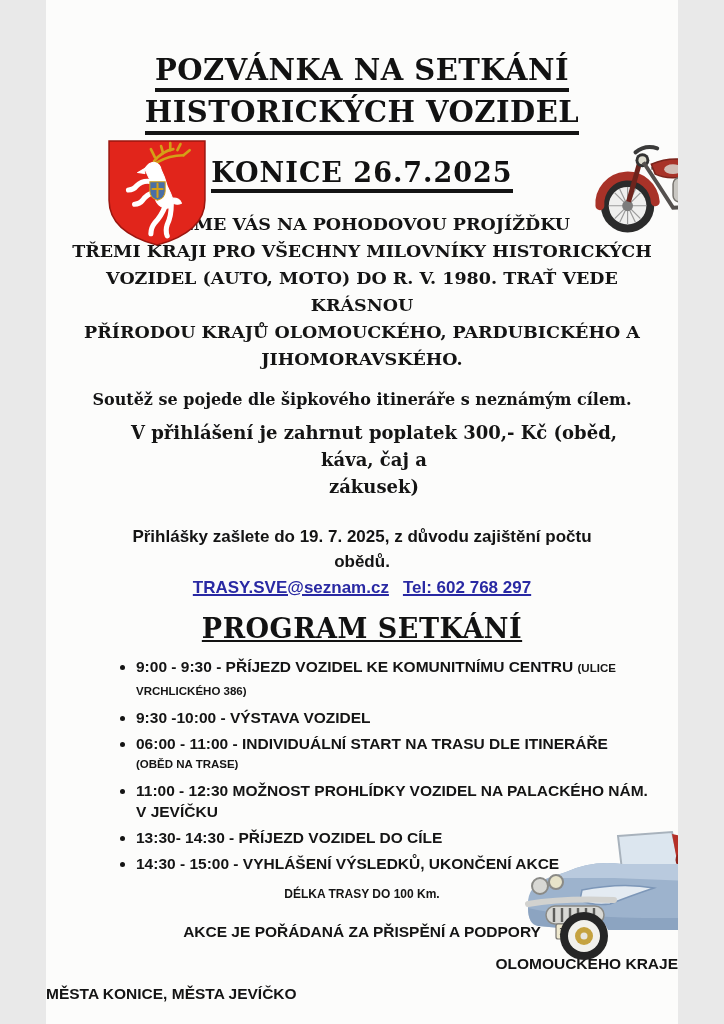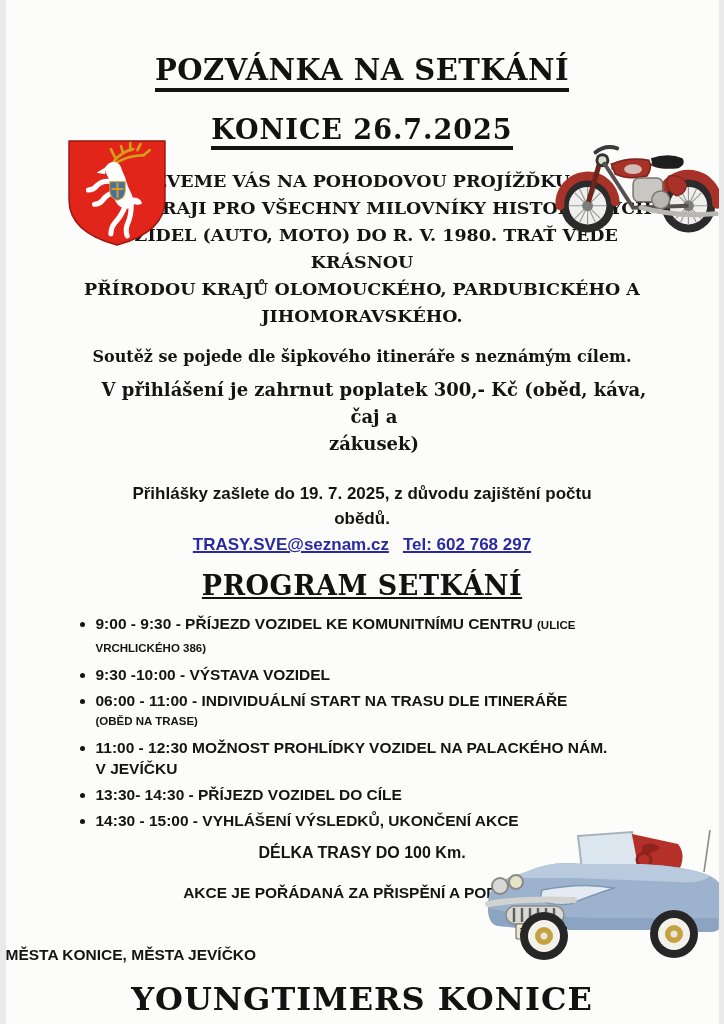--- a/index.html
+++ b/index.html
@@ -1,18 +1,18 @@
 <!DOCTYPE html>
 <html lang="cs"><head>
 <meta charset="utf-8">
 <style>
   html,body{margin:0;padding:0;background:#e9e9e9;}
   .page{
     position:relative;
-    width:713px;height:1024px;
+    width:632px;height:1024px;
     margin:0 auto;
     background:#fcfcfb;
     overflow:hidden;
     color:#141414;
     font-family:"Liberation Sans",sans-serif;
   }
   
   .display{
     font-family:"DejaVu Serif","Liberation Serif",serif;
     font-weight:bold;
@@ -69,37 +69,38 @@
   }
   .program-list li{
     font-size:15.5px;line-height:21px;
     font-weight:bold;
     margin-bottom:5px;
     white-space:pre-line;
   }
   .sub{font-size:11.5px;}
   .sub.block{display:block;white-space:normal;}
   
-  .distance{margin:13px 0 0;text-align:center;font-size:16px;font-weight:bold;}
+  .distance{margin:13px 0 0;text-align:center;font-size:12px;font-weight:bold;}
   .support-1{margin:22px 0 0;text-align:center;font-size:15.5px;font-weight:bold;}
   .support-2{margin:14px 0 12px;text-align:right;font-size:15.5px;font-weight:bold;}
   .support-3{margin:3px 0 0;text-align:left;font-size:15.5px;font-weight:bold;}
   
   .art{position:absolute;}
   .art-coat{left:60px;top:138px;width:102px;height:110px;}
   .art-moto{left:544px;top:126px;width:178px;height:112px;}
   .art-car{left:476px;top:820px;width:248px;height:146px;}
 </style>
 </head>
 <body>
 
 <div class="page">
 
   <header>
     <h1 class="display title-line"><span class="u">POZVÁNKA NA SETKÁNÍ</span></h1>
+    <h1 class="display title-line"><span class="u">HISTORICKÝCH VOZIDEL</span></h1>
     <h2 class="display event-line"><span class="u">KONICE  26.7.2025</span></h2>
   </header>
 
   <div class="art art-coat">
     <svg viewBox="0 0 100 106" width="102" height="110" aria-hidden="true">
       <path d="M3,2 H97 V60 Q97,91 50,104 Q3,91 3,60 Z" fill="#e1251b" stroke="#9b160f" stroke-width="1.5"></path>
 
       <g stroke="#d4a017" stroke-width="2.6" fill="none" stroke-linecap="round">
         <path d="M47,22 Q55,12 66,10"></path>
         <path d="M50,23 Q62,16 76,16"></path>

